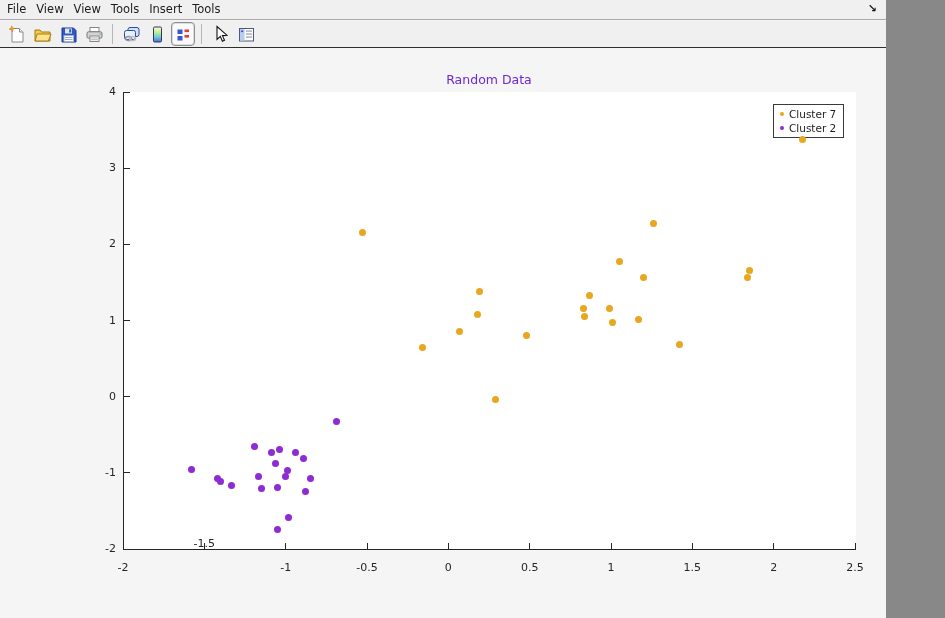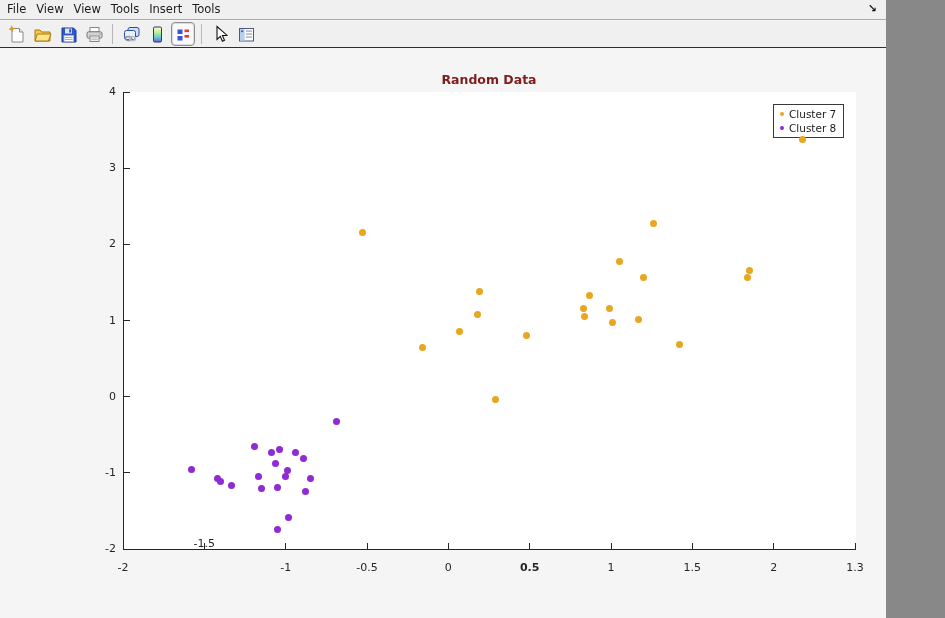--- a/index.html
+++ b/index.html
@@ -33,21 +33,21 @@
   }
   .tbtn.pressed{
     border:1px solid #8f8f94;background:#fafafa;
     box-shadow:inset 0 0 0 1px #dcdce0;
   }
   .tsep{width:1px;height:20px;background:#b7b7b7;margin:0 5px;}
   
   .figure{position:absolute;left:0;top:49px;width:945px;height:569px;background:#f5f5f5;}
   .plot-title{
     position:absolute;left:123px;top:23px;width:732px;height:16px;
-    text-align:center;font-weight:700;font-size:12.5px;color:#7f1d1d;
+    text-align:center;font-weight:400;font-size:12.5px;color:#6d28d9;
   }
   .axes{
     position:absolute;left:123px;top:43px;width:732px;height:457px;
     background:#ffffff;
     border-left:1px solid #262626;border-bottom:1px solid #262626;
     box-sizing:content-box;
   }
   .xtick{position:absolute;width:1px;height:6px;background:#262626;}
   .ytick{position:absolute;width:6px;height:1px;background:#262626;}
   .xlabel{
@@ -186,43 +186,43 @@
   <div class="figure">
     <div class="plot-title">Random Data</div>
     <div class="axes"></div>
     <div class="legend">
         <div class="legend-row">
           <span class="legend-marker" style="background: rgb(232, 167, 30);"></span>
           <span class="legend-label">Cluster 7</span>
         </div>
         <div class="legend-row">
           <span class="legend-marker" style="background: rgb(142, 43, 212);"></span>
-          <span class="legend-label">Cluster 8</span>
+          <span class="legend-label">Cluster 2</span>
         </div>
       </div>
   <div class="xtick" style="left: 122.5px; top: 494px;"></div>
       <div class="xlabel" style="left: 98px; top: 512px;">-2</div>
       <div class="xtick" style="left: 203.833px; top: 494px;"></div>
       <div class="xlabel" style="left: 179.333px; top: 488px;">-1.5</div>
       <div class="xtick" style="left: 285.167px; top: 494px;"></div>
       <div class="xlabel" style="left: 260.667px; top: 512px;">-1</div>
       <div class="xtick" style="left: 366.5px; top: 494px;"></div>
       <div class="xlabel" style="left: 342px; top: 512px;">-0.5</div>
       <div class="xtick" style="left: 447.833px; top: 494px;"></div>
       <div class="xlabel" style="left: 423.333px; top: 512px;">0</div>
       <div class="xtick" style="left: 529.167px; top: 494px;"></div>
-      <div class="xlabel" style="left: 504.667px; top: 512px; font-weight: bold;">0.5</div>
+      <div class="xlabel" style="left: 504.667px; top: 512px;">0.5</div>
       <div class="xtick" style="left: 610.5px; top: 494px;"></div>
       <div class="xlabel" style="left: 586px; top: 512px;">1</div>
       <div class="xtick" style="left: 691.833px; top: 494px;"></div>
       <div class="xlabel" style="left: 667.333px; top: 512px;">1.5</div>
       <div class="xtick" style="left: 773.167px; top: 494px;"></div>
       <div class="xlabel" style="left: 748.667px; top: 512px;">2</div>
       <div class="xtick" style="left: 854.5px; top: 494px;"></div>
-      <div class="xlabel" style="left: 830px; top: 512px;">1.3</div>
+      <div class="xlabel" style="left: 830px; top: 512px;">2.5</div>
       <div class="ytick" style="left: 124px; top: 499.5px;"></div>
       <div class="ylabel" style="left: 60px; top: 493px;">-2</div>
       <div class="ytick" style="left: 124px; top: 423.333px;"></div>
       <div class="ylabel" style="left: 60px; top: 416.833px;">-1</div>
       <div class="ytick" style="left: 124px; top: 347.167px;"></div>
       <div class="ylabel" style="left: 60px; top: 340.667px;">0</div>
       <div class="ytick" style="left: 124px; top: 271px;"></div>
       <div class="ylabel" style="left: 60px; top: 264.5px;">1</div>
       <div class="ytick" style="left: 124px; top: 194.833px;"></div>
       <div class="ylabel" style="left: 60px; top: 188.333px;">2</div>

